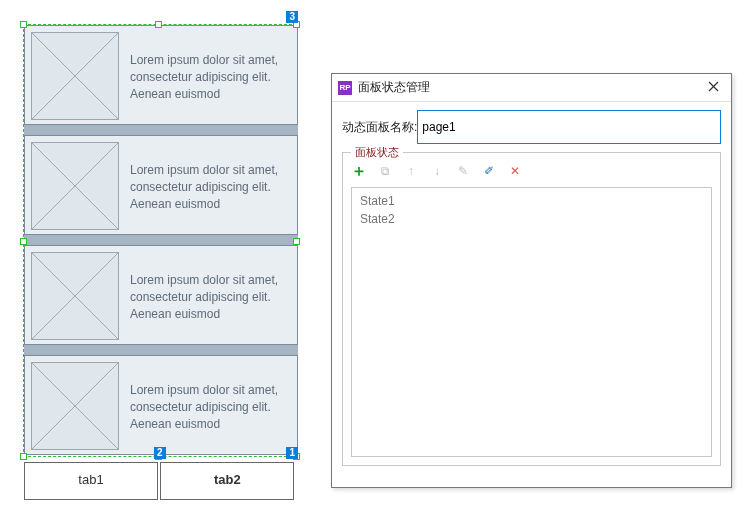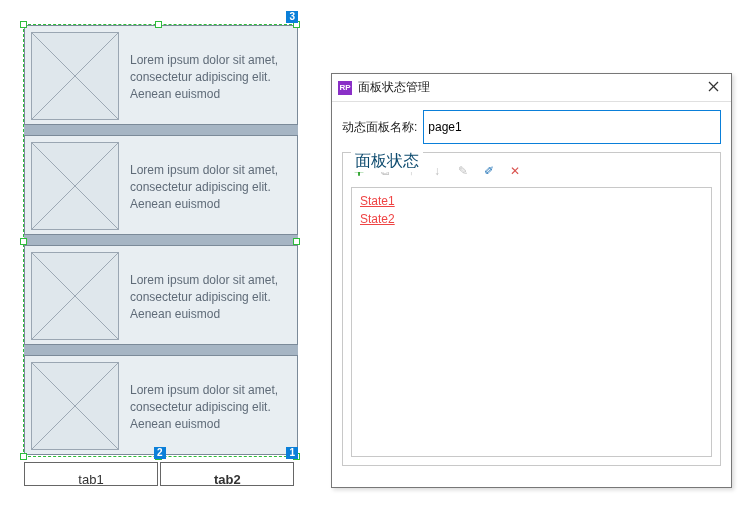--- a/index.html
+++ b/index.html
@@ -74,21 +74,21 @@
   .tabs {
     position: absolute;
     left: 24px;
     top: 462px;
     width: 272px;
     height: 35px;
   }
   .tab {
     display: inline-block;
     width: 134px;
-    height: 24px;
+    height: 38px;
     border: 1px solid #666;
     text-align: center;
     line-height: 33px;
     font-size: 13px;
     color: #333;
     background: #fff;
   }
   .tab + .tab { margin-left: -1px; font-weight: bold; }
 
   
@@ -116,21 +116,21 @@
     color: #fff;
     font-size: 8px;
     font-weight: bold;
     text-align: center;
     line-height: 14px;
   }
   .dlg-title { flex: 1; font-size: 12px; color: #222; }
   .dlg-close { width: 24px; text-align: center; cursor: default; }
 
   .dlg-body { padding: 8px 10px; }
-  .form-row { display: flex; align-items: center; gap: 6px; margin-bottom: 8px; }
+  .form-row { display: flex; align-items: center; margin-bottom: 8px; }
   .form-label { font-size: 12px; color: #222; }
   .form-input {
     flex: 1;
     height: 20px;
     border: 1px solid #0a7fd9;
     padding: 16px 4px;
     font-size: 12px;
     outline: none;
   }
 
@@ -139,23 +139,22 @@
     padding: 6px 8px 10px;
     position: relative;
     height: 314px;
   }
   .fieldset-legend {
     position: absolute;
     top: -8px;
     left: 8px;
     background: #fff;
     padding: 0 4px;
-    font-size: 16px;
-    color: #0c4a6e;
-    margin-top: 6px;
+    font-size: 11px;
+    color: #7f1d1d;
   }
   .toolbar {
     height: 24px;
     display: flex;
     align-items: center;
     gap: 10px;
     padding: 2px 0;
   }
   .tb-icon {
     width: 16px; height: 16px;
@@ -164,23 +163,22 @@
   .state-list {
     border: 1px solid #c8c8c8;
     height: 270px;
     margin-top: 4px;
     padding: 4px;
     overflow: auto;
     background: #fff;
   }
   .state-item {
     font-size: 12px;
-    color: #ef4444;
+    color: #737373;
     padding: 2px 4px;
-    text-decoration: underline;
   }
 
   .dlg-buttons {
     position: absolute;
     right: 10px;
     bottom: 8px;
     display: flex;
     gap: 10px;
   }
   .btn {

